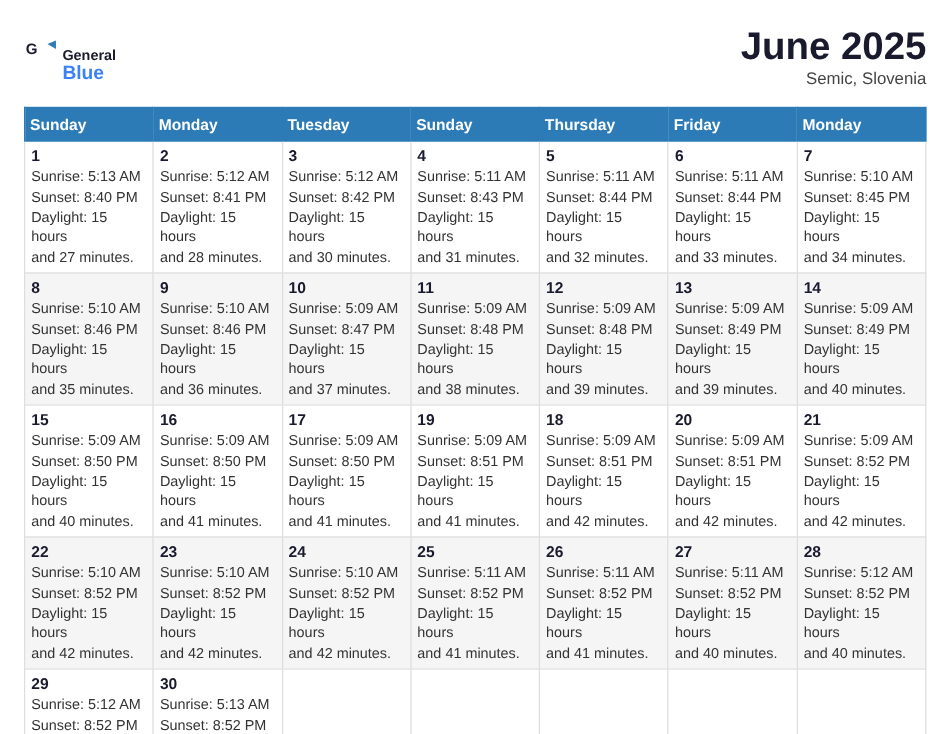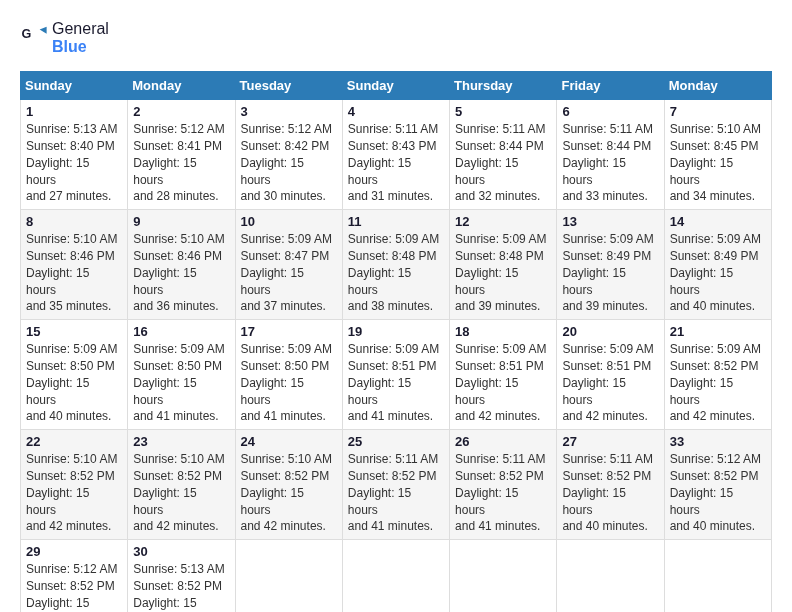--- a/index.html
+++ b/index.html
@@ -84,23 +84,27 @@
 </head>
 <body>
 
 <div class="header">
   <div class="logo">
     <svg class="logo-icon" viewBox="0 0 40 40">
       <text x="2" y="20" font-size="18" font-weight="bold" fill="#1a1a2e">G</text>
       <polygon points="28,8 38,14 38,4" fill="#2c7bb6"></polygon>
     </svg>
     <div>
-      <div style="font-size:16px;font-weight:normal;color:#1a1a2e;line-height:1.1;">General</div>
+      <div style="font-size:12px;font-weight:bold;color:#1a1a2e;line-height:1.1;margin-top:20px;">General</div>
       <div style="font-size:16px;font-weight:bold;color:#3b82f6;line-height:1.1;">Blue</div>
     </div>
+  </div>
+  <div class="title-block">
+    <div class="month-title">June 2025</div>
+    <div class="location">Semic, Slovenia</div>
   </div>
 </div>
 
 <table class="calendar">
   <thead>
     <tr>
       <th>Sunday</th>
       <th>Monday</th>
       <th>Tuesday</th>
       <th>Sunday</th>
@@ -219,21 +223,21 @@
         </td>
         <td>
           <span class="day-num">26</span>
 <div class="day-info">Sunrise: 5:11 AM<br>Sunset: 8:52 PM<br>Daylight: 15 hours<br>and 41 minutes.</div>
         </td>
         <td>
           <span class="day-num">27</span>
 <div class="day-info">Sunrise: 5:11 AM<br>Sunset: 8:52 PM<br>Daylight: 15 hours<br>and 40 minutes.</div>
         </td>
         <td>
-          <span class="day-num">33</span>
+          <span class="day-num">28</span>
 <div class="day-info">Sunrise: 5:12 AM<br>Sunset: 8:52 PM<br>Daylight: 15 hours<br>and 40 minutes.</div>
         </td>
       </tr>
       <tr>
         <td>
           <span class="day-num">29</span>
 <div class="day-info">Sunrise: 5:12 AM<br>Sunset: 8:52 PM<br>Daylight: 15 hours<br>and 39 minutes.</div>
         </td>
         <td>
           <span class="day-num">30</span>

